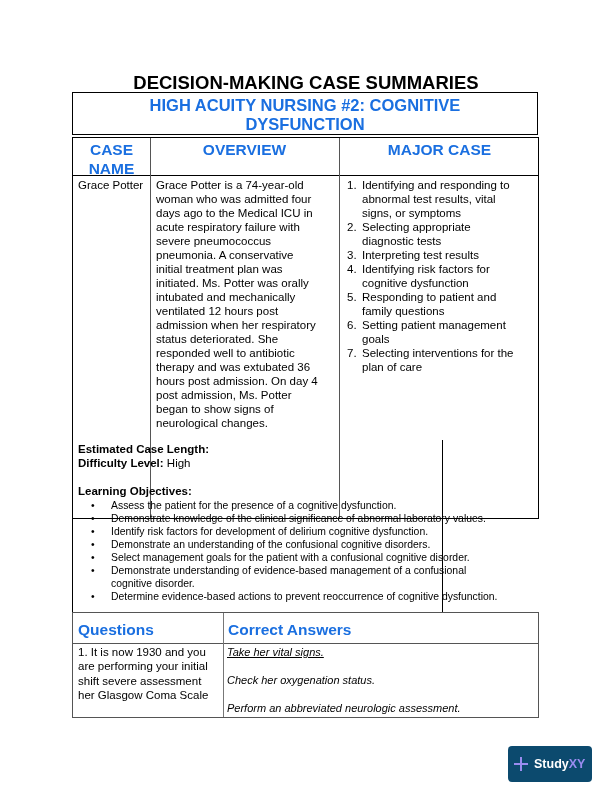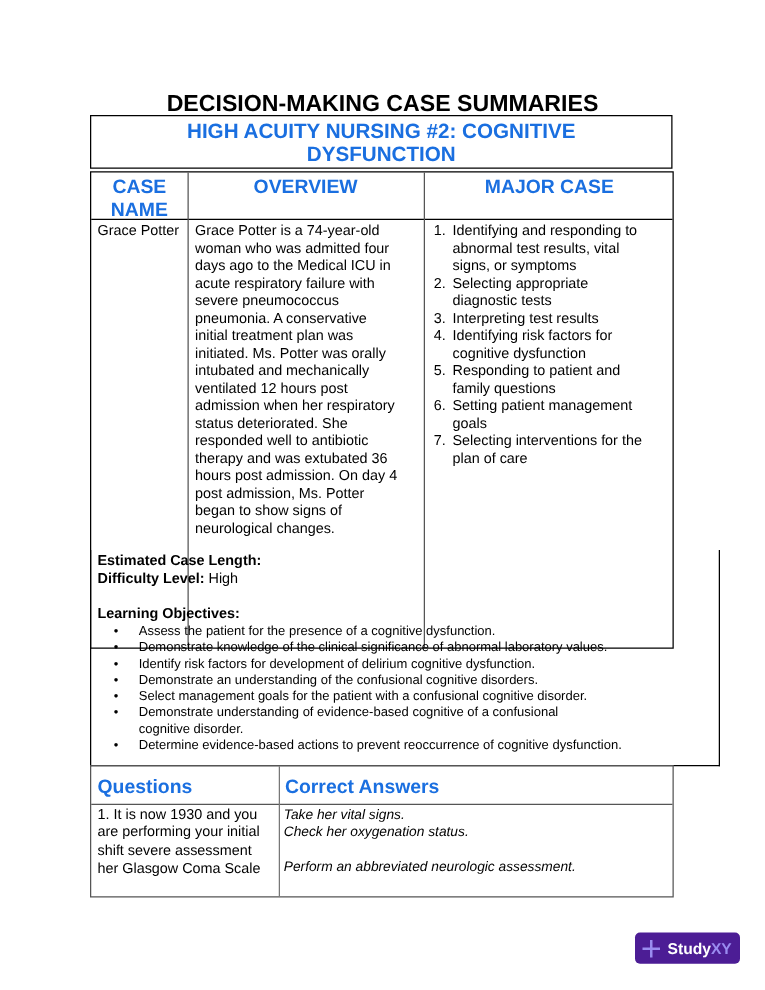--- a/index.html
+++ b/index.html
@@ -13,33 +13,33 @@
   .main-table { position:absolute; left:72px; top:137px; width:467px; height:382px;
                 border:1px solid #000; box-sizing:border-box; }
   .col { position:absolute; top:0; bottom:0; }
   .vline { position:absolute; top:0; width:1px; background:#555; }
   .hline { position:absolute; height:1px; background:#000; }
   .hdr { color:#1a6fe0; font-weight:bold; font-size:15.5px; line-height:19px; text-align:center; }
   .cell { font-size:11.5px; line-height:14px; }
   ol.dec { margin:0; padding:0; list-style:none; }
   ol.dec li { position:relative; padding-left:22px; }
   ol.dec li .num { position:absolute; left:7px; top:0; }
-  .info { position:absolute; left:72px; top:440px; width:504px; height:173px;
+  .info { position:absolute; left:72px; top:440px; width:371px; height:173px;
           border:1px solid #000; border-top:none; box-sizing:border-box; font-size:11.5px; line-height:14px; }
   .info b { font-weight:bold; }
   ul.obj { margin:0; padding:0; list-style:none; }
   ul.obj li { position:relative; padding-left:38px; font-size:10.4px; line-height:13px; }
   ul.obj li .bul { position:absolute; left:18px; top:0; }
   .qa { position:absolute; left:72px; top:612px; width:467px; height:106px;
         border:1px solid #555; box-sizing:border-box;padding-left:34px; }
   .qa .qh { color:#1a6fe0; font-weight:bold; font-size:15.5px; line-height:18px; position:absolute; top:8px; }
   .qa .cell { position:absolute; }
   .qa .ans { font-style:italic; font-size:11px; line-height:14px; }
-  .badge { position:absolute; left:508px; top:746px; width:84px; height:25px;
-           background:#4c1d95; border-radius:4px; display:flex; align-items:center; }
+  .badge { position:absolute; left:508px; top:746px; width:84px; height:36px;
+           background:#0c4a6e; border-radius:4px; display:flex; align-items:center; }
   .badge .plus { position:relative; width:14px; height:14px; margin-left:6px; }
   .badge .plus:before, .badge .plus:after { content:""; position:absolute; background:#9a8cf0; }
   .badge .plus:before { left:6px; top:0; width:2px; height:14px; }
   .badge .plus:after { left:0; top:6px; width:14px; height:2px; }
   .badge .brand { margin-left:6px; font-weight:bold; font-size:12.5px; color:#ffffff; }
   .badge .brand .xy { color:#9a8cf0; }
 </style>
 </head>
 <body>
 
@@ -156,21 +156,21 @@
         <li>
           <span class="bul">•</span>
           <div>Demonstrate an understanding of the confusional cognitive disorders.</div>
         </li>
         <li>
           <span class="bul">•</span>
           <div>Select management goals for the patient with a confusional cognitive disorder.</div>
         </li>
         <li>
           <span class="bul">•</span>
-          <div>Demonstrate understanding of evidence-based cognitive of a confusional</div>
+          <div>Demonstrate understanding of evidence-based management of a confusional</div>
           <div>cognitive disorder.</div>
         </li>
         <li>
           <span class="bul">•</span>
           <div>Determine evidence-based actions to prevent reoccurrence of cognitive dysfunction.</div>
         </li>
       </ul>
   </div>
 </div>
 
@@ -179,21 +179,21 @@
   <div class="vline" style="left:150px;bottom:0;background:#777;"></div>
   <div class="qh" style="left:5px;">Questions</div>
   <div class="qh" style="left:155px;">Correct Answers</div>
   <div class="cell" id="question-cell" style="left:5px;top:32px;width:145px;font-size:11.5px;line-height:14.3px;">
       <div>1. It is now 1930 and you</div>
       <div>are performing your initial</div>
       <div>shift severe assessment</div>
       <div>her Glasgow Coma Scale</div>
     </div>
   <div class="cell" id="answers-cell" style="left:154px;top:32px;width:305px;">
-      <div class="ans" style="margin-bottom: 0; height: 14px;">Take her vital signs.</div>
+      <div class="ans" style="margin-bottom: 14px; height: 14px; text-decoration: underline;">Take her vital signs.</div>
       <div class="ans" style="margin-bottom: 14px; height: 14px;">Check her oxygenation status.</div>
       <div class="ans" style="margin-bottom: 14px; height: 14px;">Perform an abbreviated neurologic assessment.</div>
     </div>
 </div>
 
 <div class="badge">
   <span class="plus"></span>
   <span class="brand"><span>Study</span><span class="xy">XY</span></span>
 </div>
 

